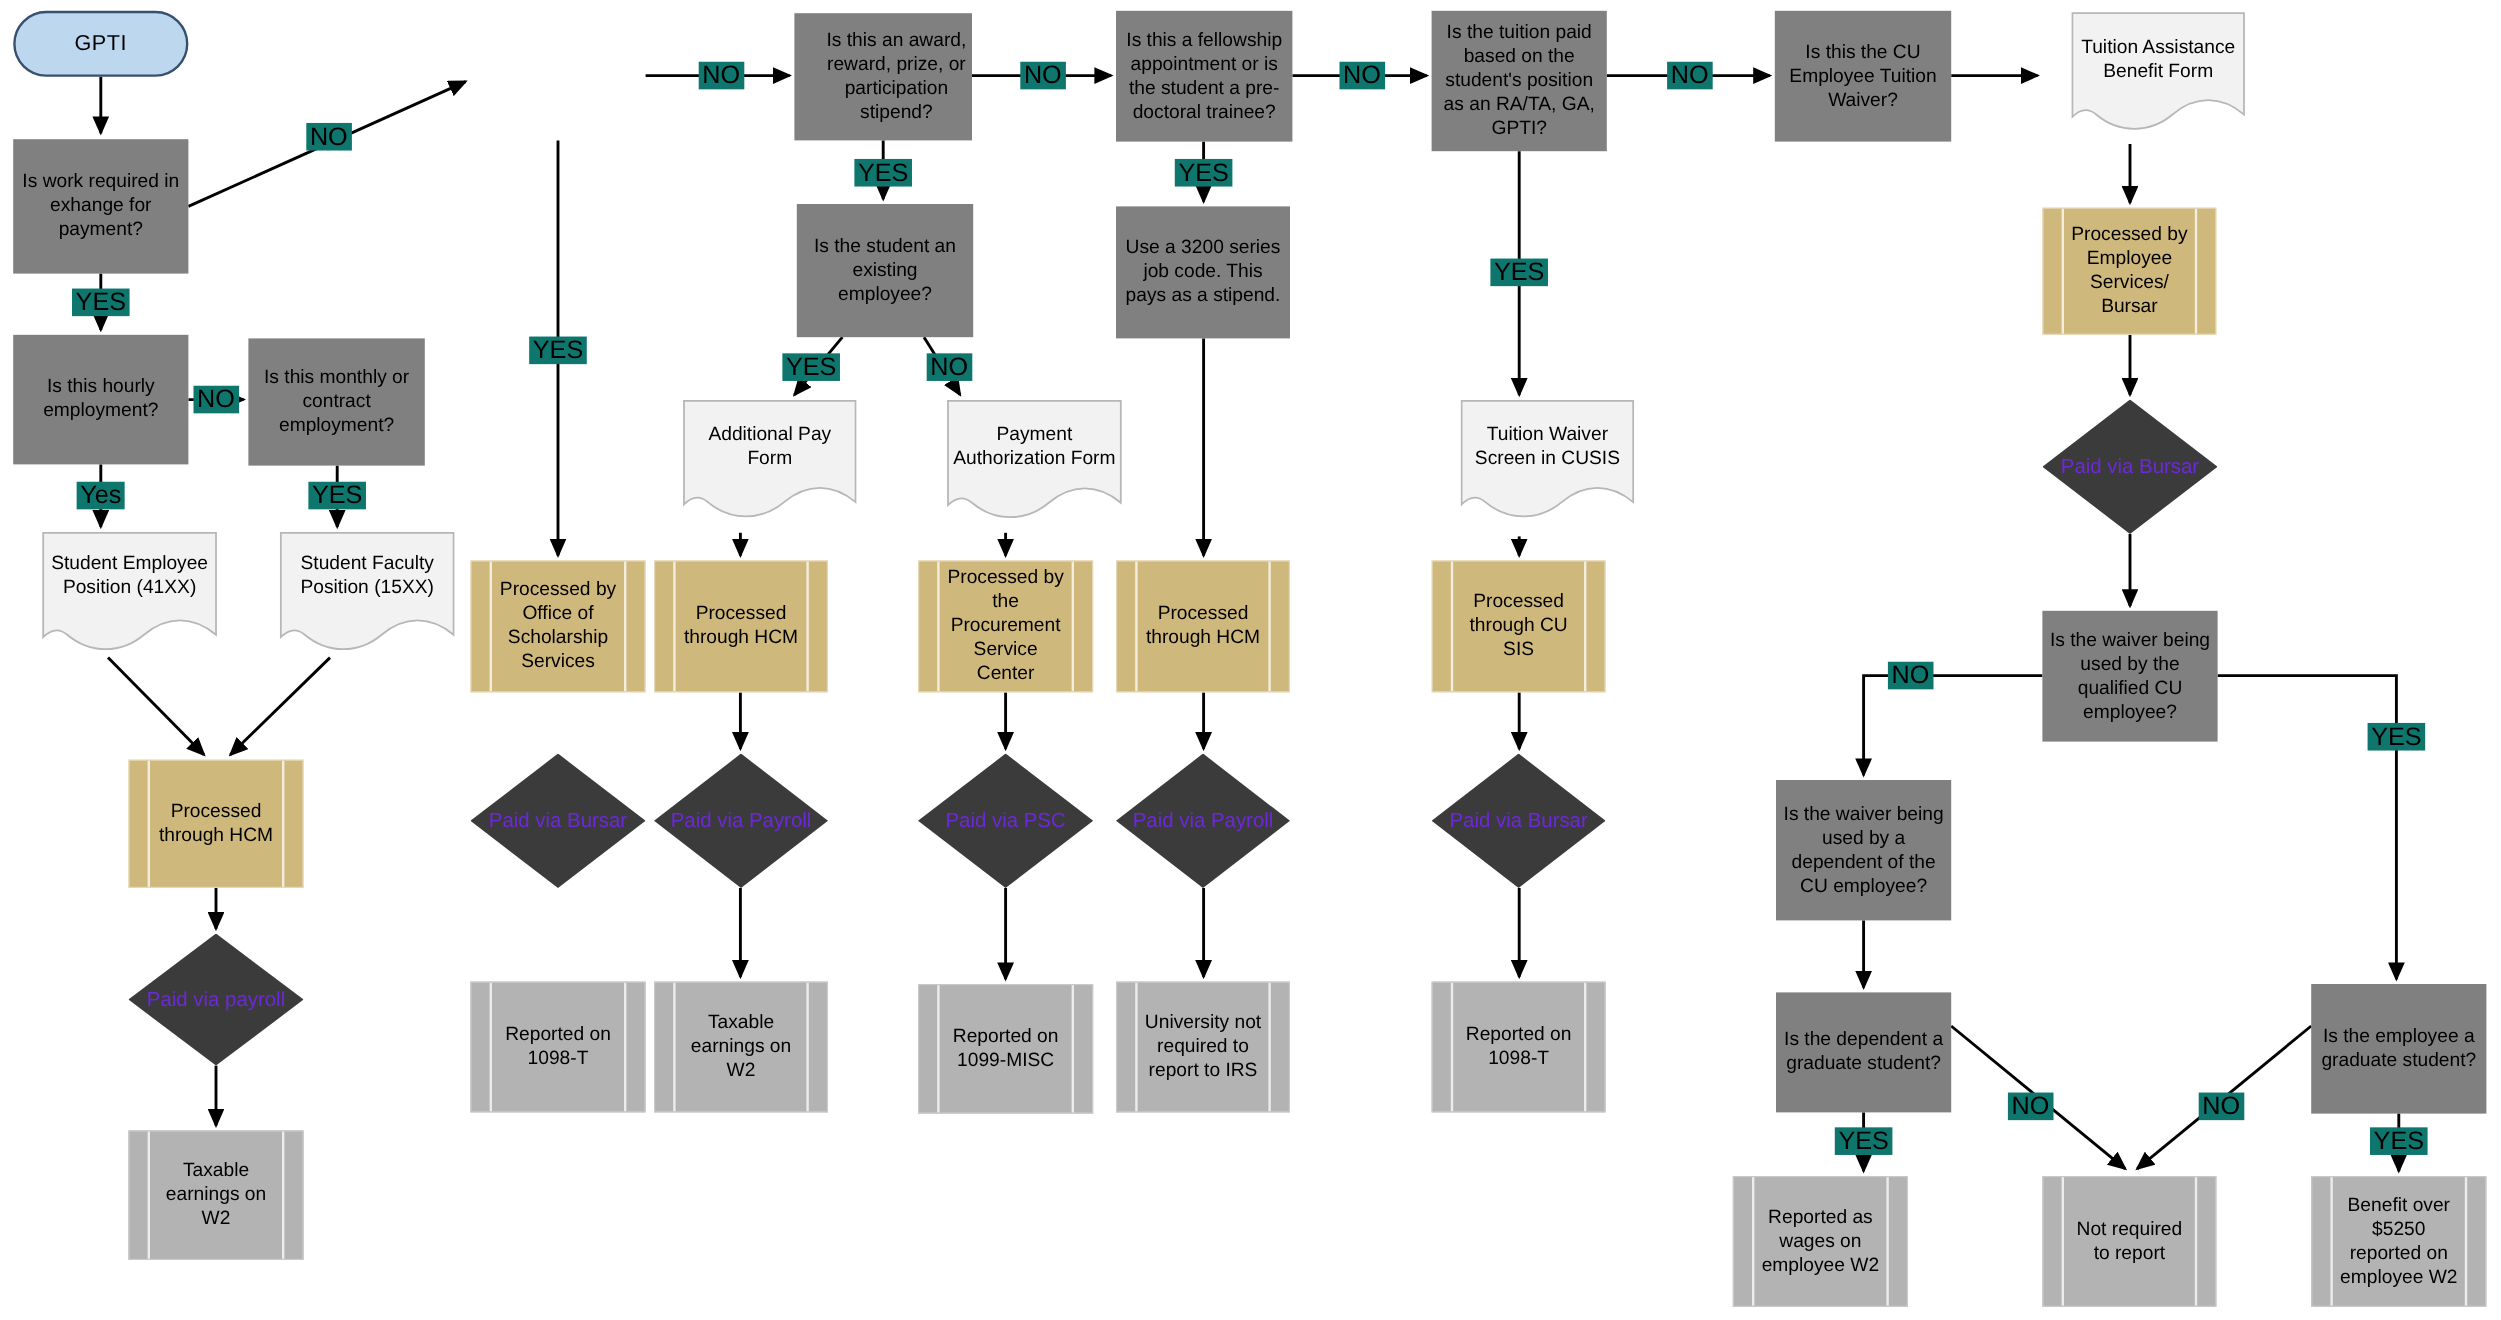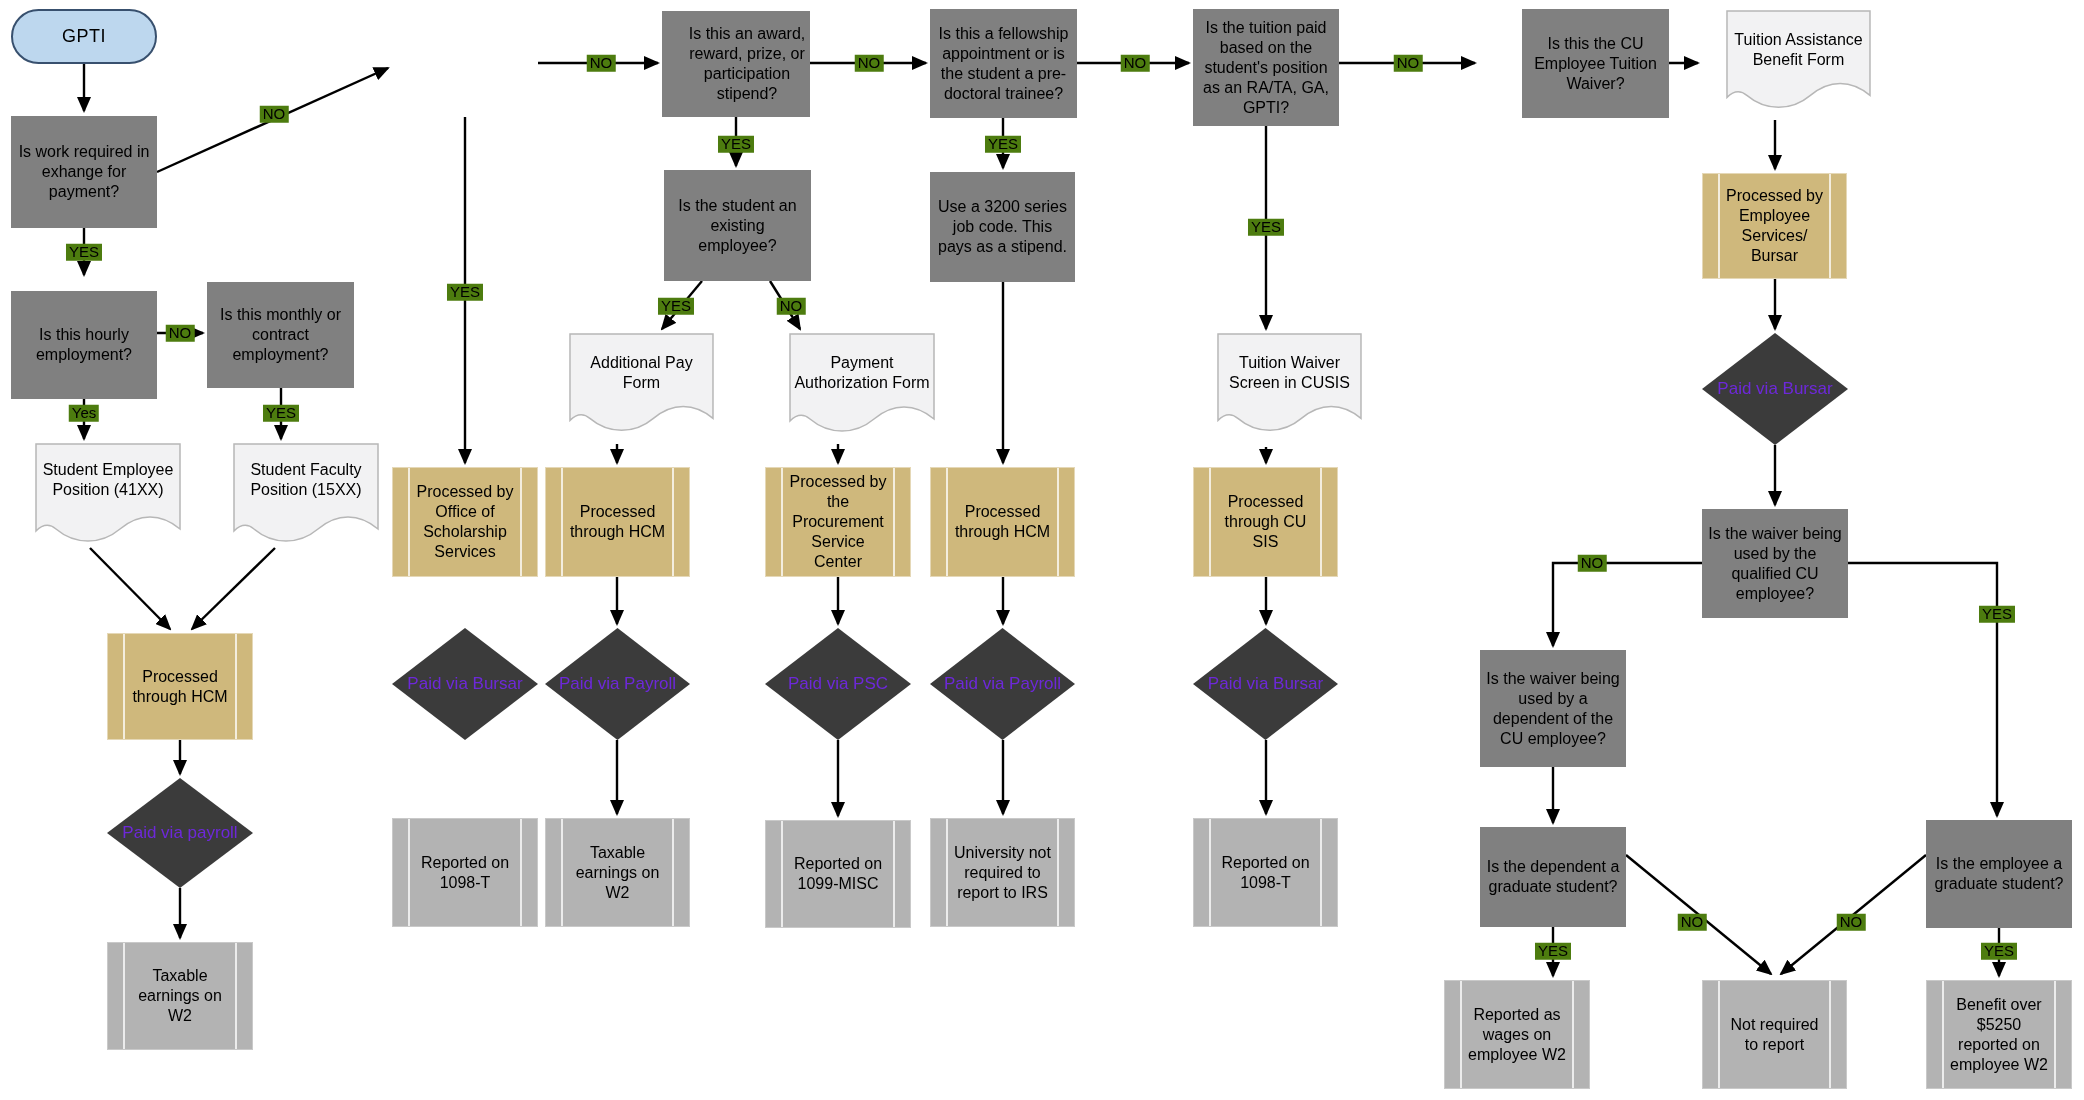--- a/index.html
+++ b/index.html
@@ -33,22 +33,22 @@
   .diamond{ background:transparent; padding:0; }
   .diamond .shape{
     position:absolute; inset:0; background:var(--diamond);
     clip-path:polygon(50% 0,100% 50%,50% 100%,0 50%);
   }
   .diamond .txt{ position:relative; color:#6d28d9; font-size:17px; }
   .doc{ background:transparent; border:none; padding:0;margin-left:24px; }
   .doc svg{ position:absolute; inset:0; }
   .doc .txt{ position:relative; padding:0 4px 28px 4px; }
   .edge-label{
-    position:absolute; transform:translate(-50%,-50%); background:#4d7c0f;
-    padding:0 3px; font-size:15px; z-index:3; line-height:1.1;
+    position:absolute; transform:translate(-50%,-50%); background:#0f766e;
+    padding:0 3px; font-size:21px; z-index:3; line-height:1.1;
   }
 </style>
 </head>
 <body>
 
 <div id="canvas">
   <svg id="wires">
     <defs>
       <marker id="arrow" viewBox="0 0 16 14" refX="14" refY="7" markerWidth="16" markerHeight="14" markerUnits="userSpaceOnUse" orient="auto">
         <path d="M0,0 L16,7 L0,14 Z" fill="#000"></path>
@@ -95,21 +95,21 @@
       <polyline points="1553,767 1553,823" fill="none" stroke="#000000" stroke-width="2.4" marker-end="url(#arrow)"></polyline>
       <polyline points="1553,927 1553,976" fill="none" stroke="#000000" stroke-width="2.4" marker-end="url(#arrow)"></polyline>
       <polyline points="1626,855 1771,974" fill="none" stroke="#000000" stroke-width="2.4" marker-end="url(#arrow)"></polyline>
       <polyline points="1926,855 1781,974" fill="none" stroke="#000000" stroke-width="2.4" marker-end="url(#arrow)"></polyline>
       <polyline points="1999,928 1999,976" fill="none" stroke="#000000" stroke-width="2.4" marker-end="url(#arrow)"></polyline>
     </svg>
 <div class="node start" style="left: 11px; top: 9px; width: 146px; height: 55px;">GPTI</div>
     <div class="node decision" style="left: 11px; top: 116px; width: 146px; height: 112px;">Is work required in
 exhange for
 payment?</div>
-    <div class="node decision" style="left: 11px; top: 279px; width: 146px; height: 108px; margin-top: 12px;">Is this hourly
+    <div class="node decision" style="left: 11px; top: 279px; width: 146px; height: 108px;">Is this hourly
 employment?</div>
     <div class="node decision" style="left: 207px; top: 282px; width: 147px; height: 106px;">Is this monthly or
 contract
 employment?</div>
     <div class="node decision" style="left: 662px; top: 11px; width: 148px; height: 106px; padding-left: 25px;">Is this an award,
 reward, prize, or
 participation
 stipend?</div>
     <div class="node decision" style="left: 664px; top: 170px; width: 147px; height: 111px;">Is the student an
 existing
@@ -119,21 +119,21 @@
 the student a pre-
 doctoral trainee?</div>
     <div class="node decision" style="left: 930px; top: 172px; width: 145px; height: 110px;">Use a 3200 series
 job code. This
 pays as a stipend.</div>
     <div class="node decision" style="left: 1193px; top: 9px; width: 146px; height: 117px;">Is the tuition paid
 based on the
 student's position
 as an RA/TA, GA,
 GPTI?</div>
-    <div class="node decision" style="left: 1479px; top: 9px; width: 147px; height: 109px; margin-left: 43px;">Is this the CU
+    <div class="node decision" style="left: 1479px; top: 9px; width: 147px; height: 109px;">Is this the CU
 Employee Tuition
 Waiver?</div>
     <div class="node decision" style="left: 1702px; top: 509px; width: 146px; height: 109px;">Is the waiver being
 used by the
 qualified CU
 employee?</div>
     <div class="node decision" style="left: 1480px; top: 650px; width: 146px; height: 117px;">Is the waiver being
 used by a
 dependent of the
 CU employee?</div>

